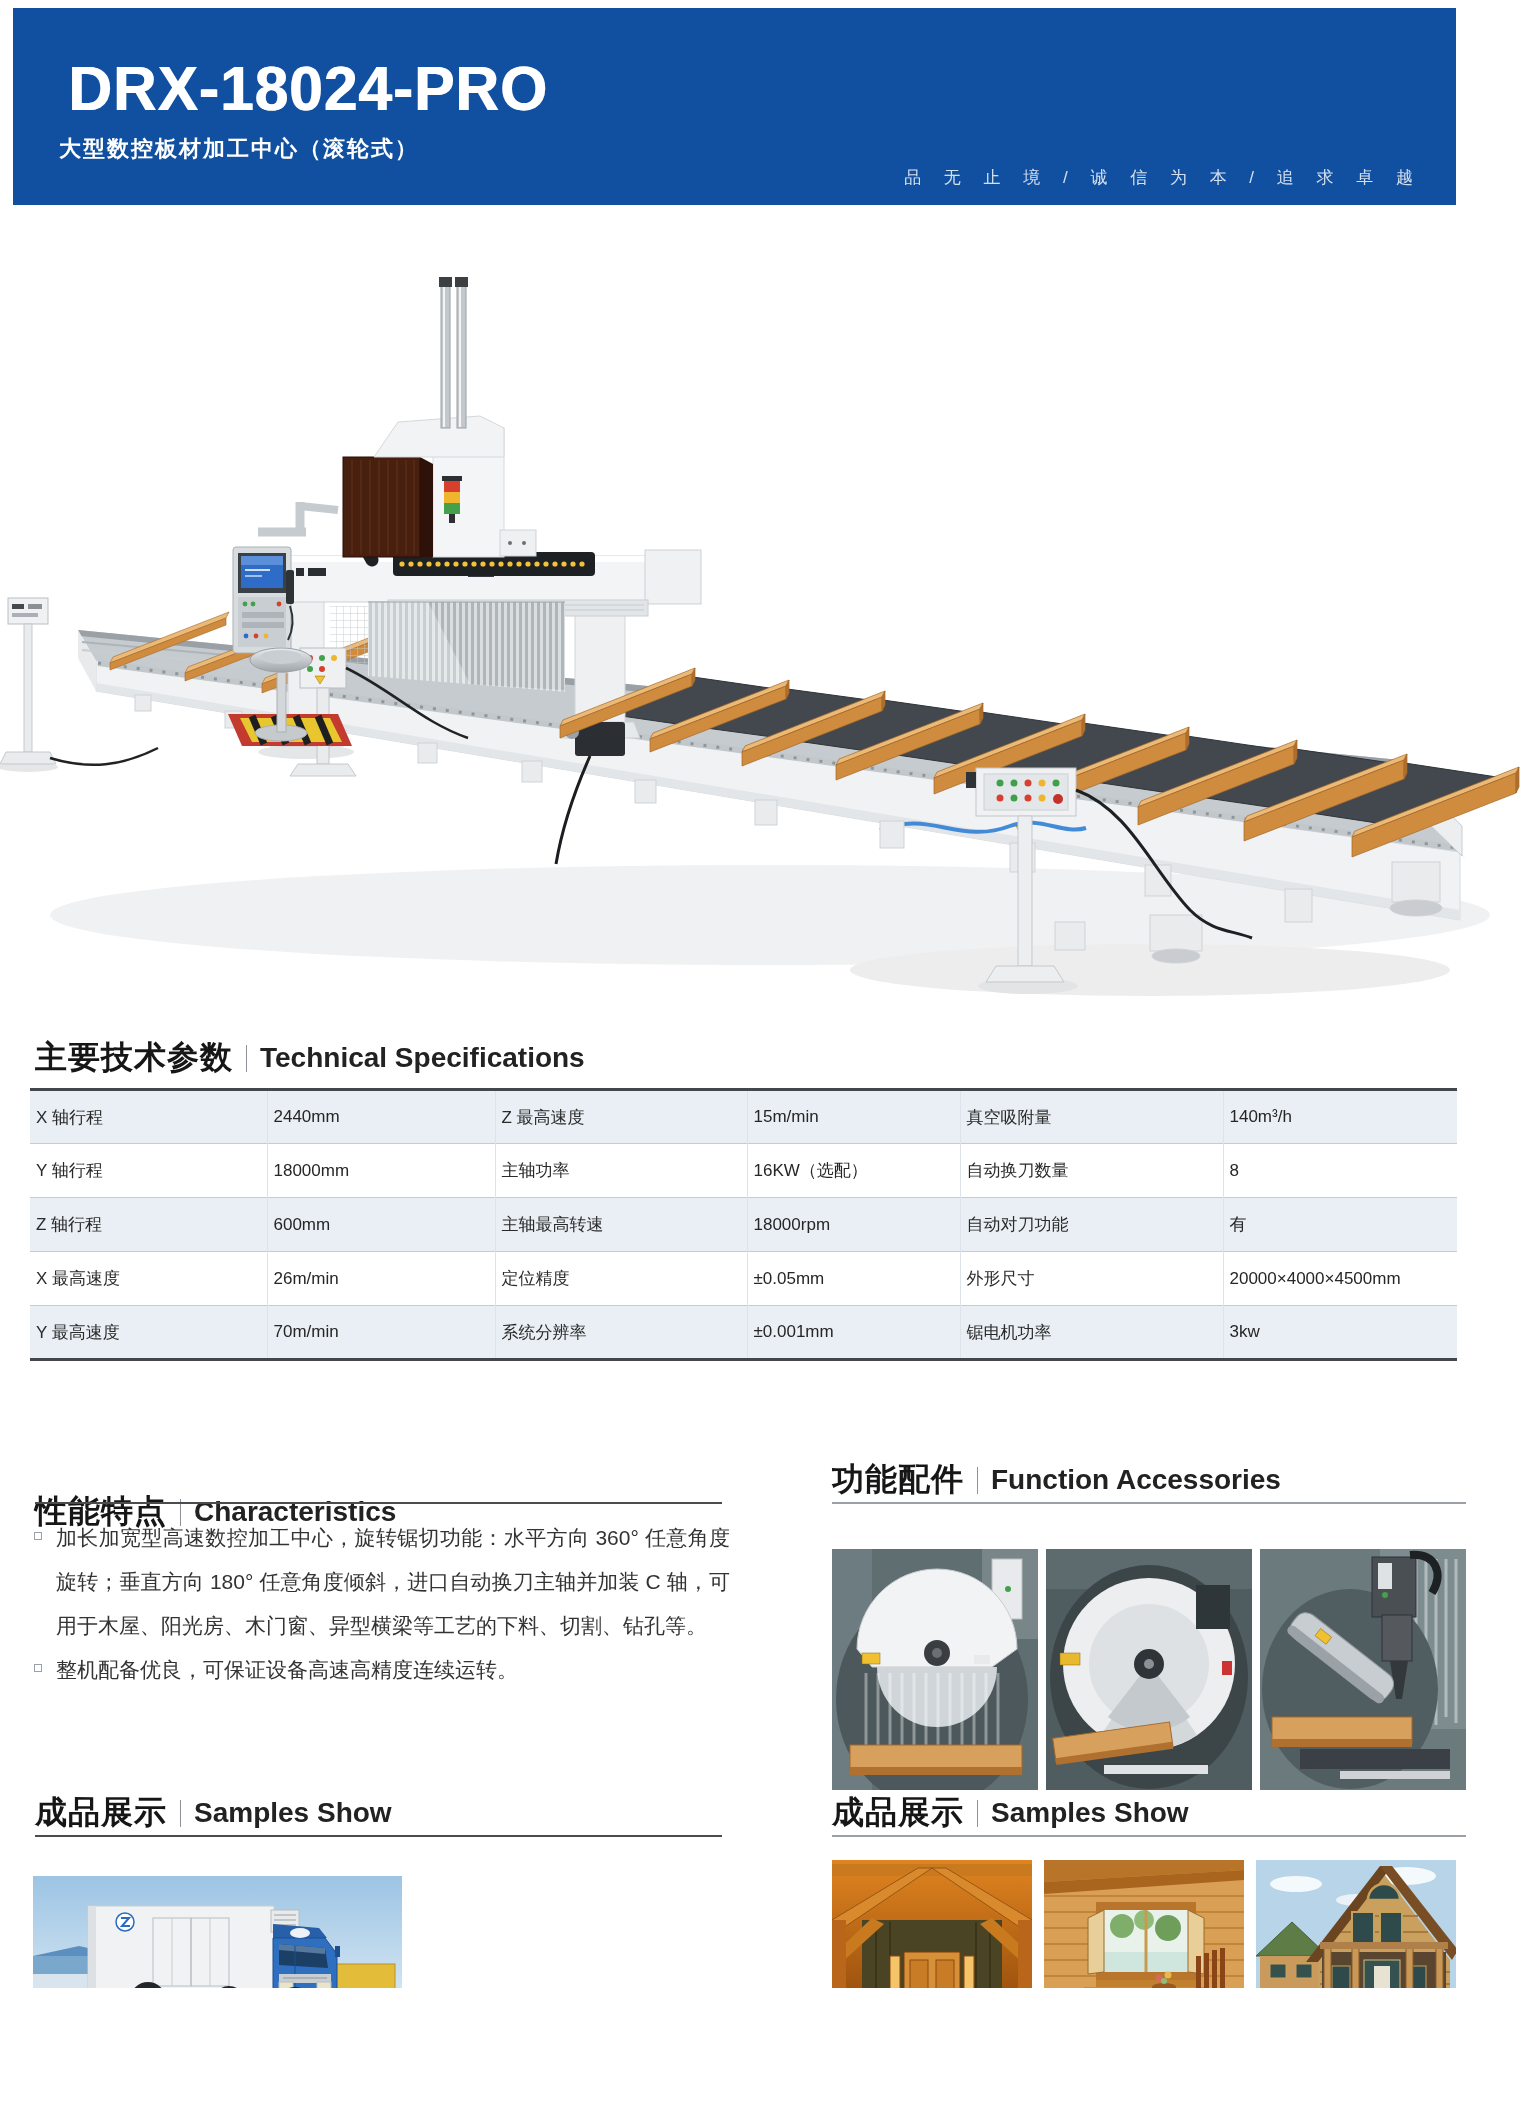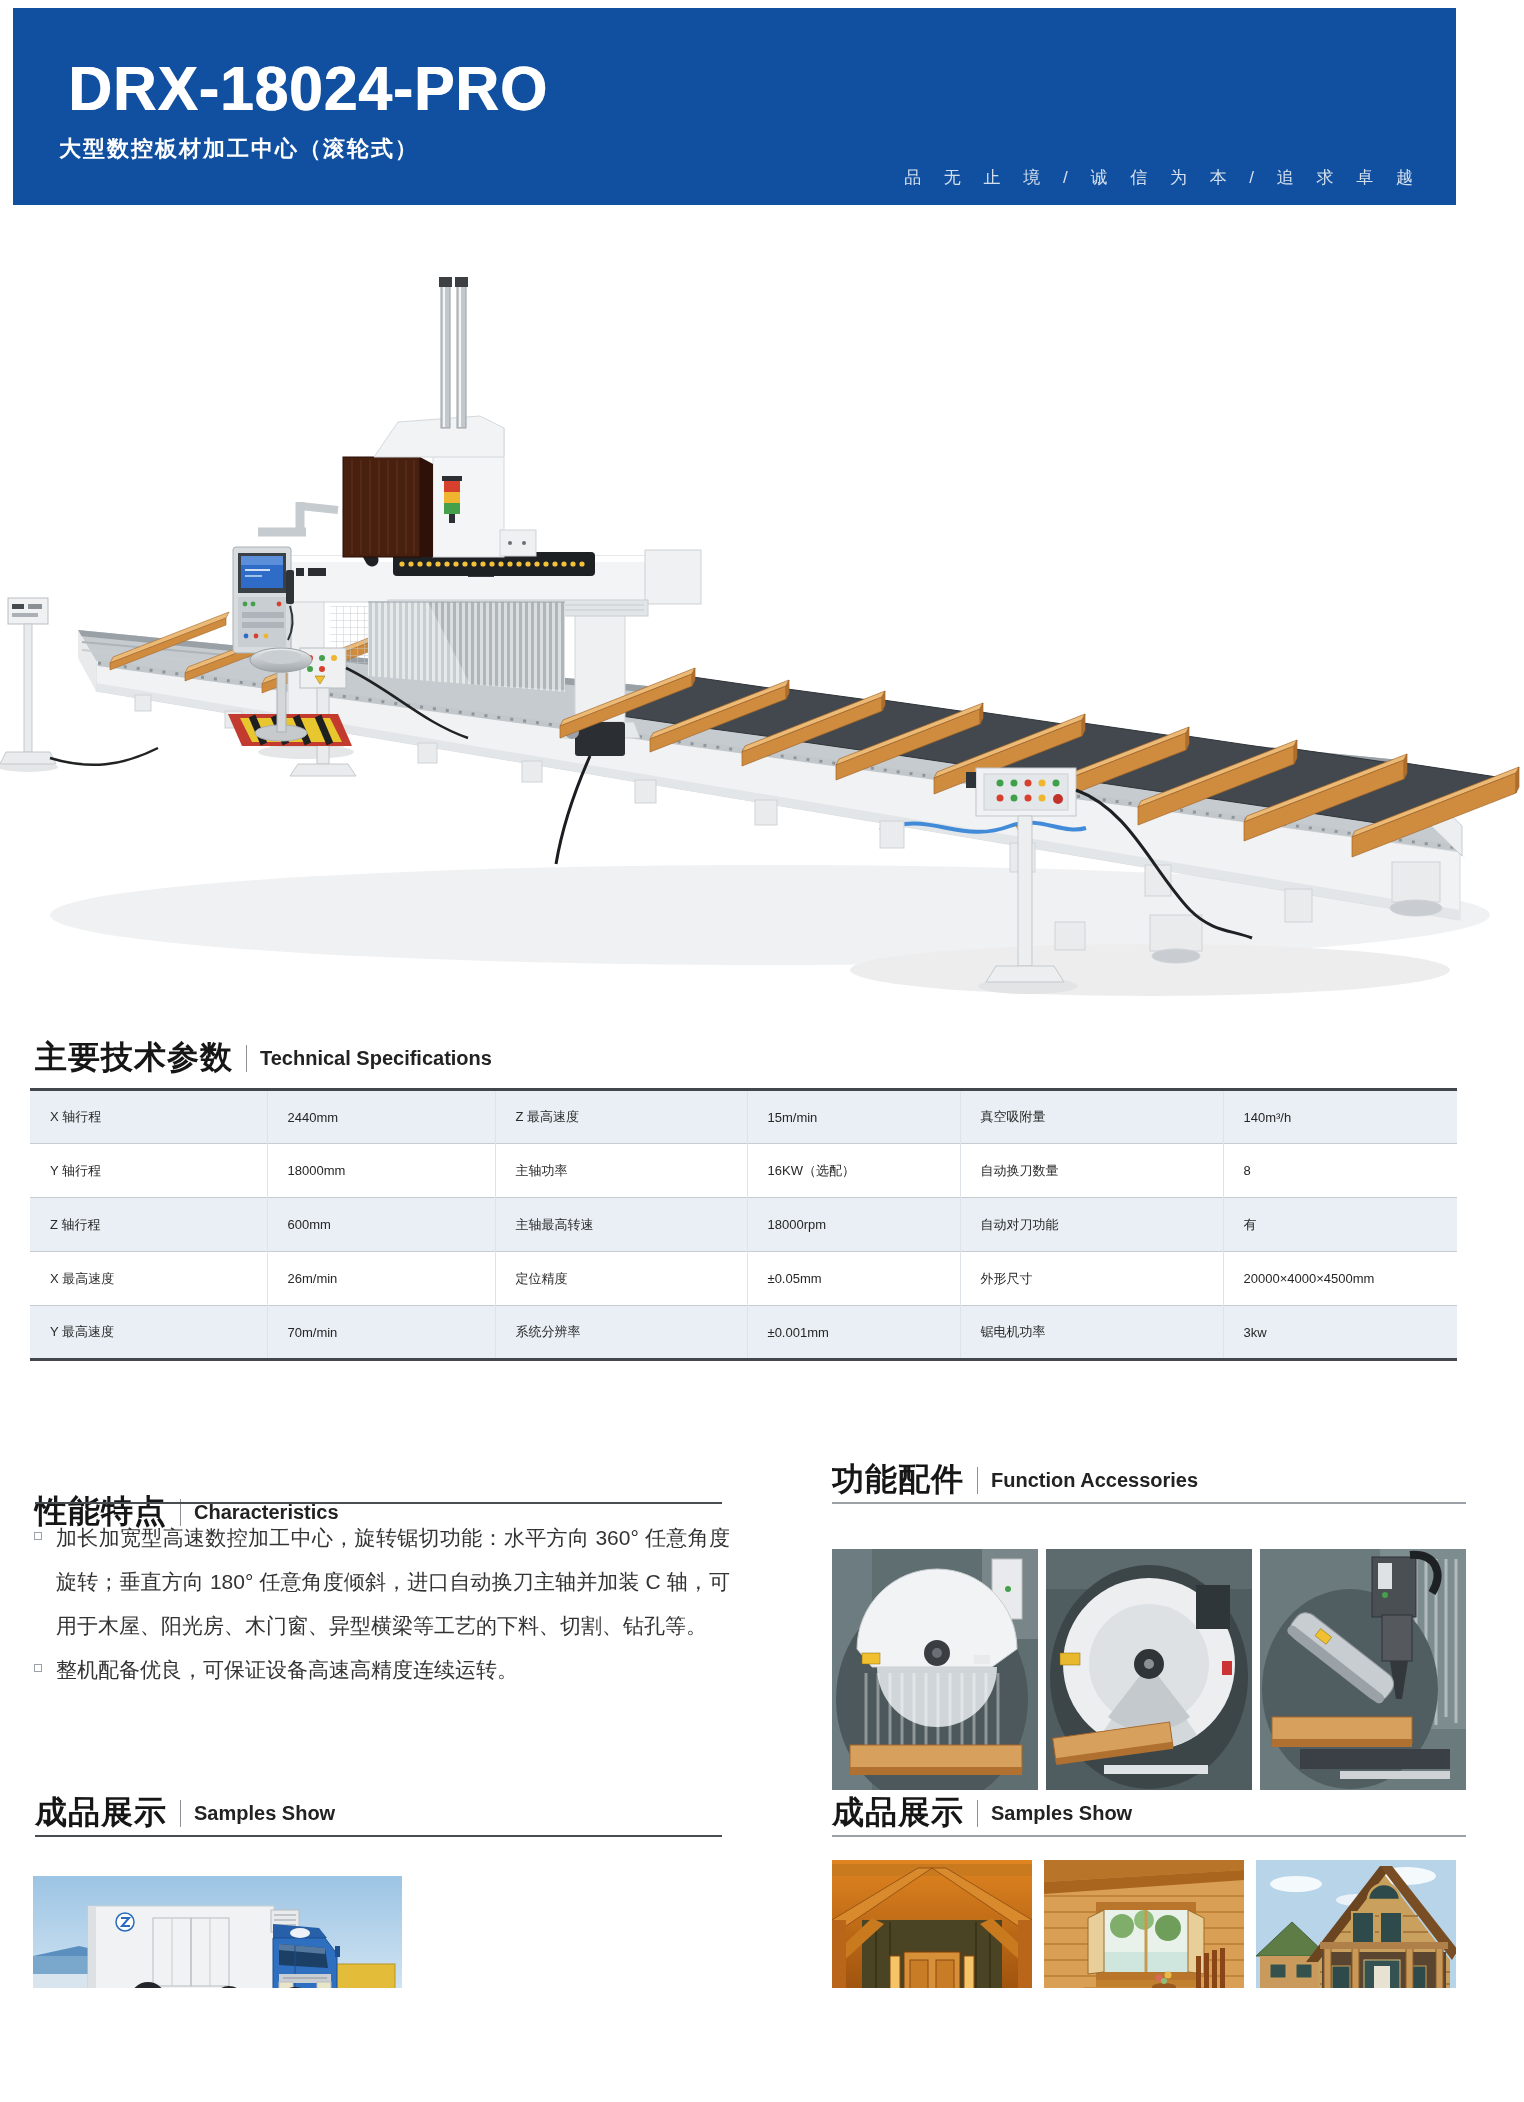--- a/index.html
+++ b/index.html
@@ -13,29 +13,29 @@
                    text-shadow:1px 0 0 #fff; white-space:nowrap; }
   .banner .subtitle { position:absolute; left:46px; top:126px; color:#fff; font-size:22px; font-weight:700;
                       letter-spacing:2px; white-space:nowrap; }
   .banner .slogan { position:absolute; right:34px; bottom:16px; color:rgba(255,255,255,.82); font-size:17px;
                     letter-spacing:9px; white-space:nowrap;text-align:center; }
 
   
   .sec-title { position:absolute; display:flex; align-items:center; white-space:nowrap; }
   .sec-title .zh { font-size:32px; font-weight:700; color:#161616; letter-spacing:1px; }
   .sec-title .bar { width:1px; height:27px; background:#8e9297; margin:0 13px; }
-  .sec-title .en { font-size:20px; font-weight:700; color:#222; }
+  .sec-title .en { font-size:28px; font-weight:700; color:#222; }
   .rule { position:absolute; height:2px; }
   .rule.dark { background:#4a4d50; }
   .rule.light { background:#9aa0a5; }
 
   
   .spec-table { position:absolute; left:30px; top:1088px; width:1427px; border-collapse:collapse; table-layout:fixed;
                 border-top:3px solid #43474b; border-bottom:3px solid #43474b; }
-  .spec-table td { height:54px; font-size:13px; color:#262626; padding-left:20px; vertical-align:middle;
+  .spec-table td { height:54px; font-size:17px; color:#262626; padding-left:6px; vertical-align:middle;
                    border-top:1px solid #c6ccd2; }
   .spec-table tr:first-child td { border-top:none; }
   .spec-table td + td { border-left:1px solid #dde3e8; }
   .spec-table tr.alt { background:#e9eff4; }
   .spec-table td.lbl { color:#2a2a2a; }
 
   
   .char-item { position:absolute; left:30px; width:700px; font-size:21px; color:#333; line-height:44px; }
   .char-item .sq { position:absolute; left:4px; top:16px; width:8px; height:8px; border:1.5px solid #9aa1a8; background:#fff; }
   .char-item .txt { display:block; padding-left:26px; text-align:justify; }

